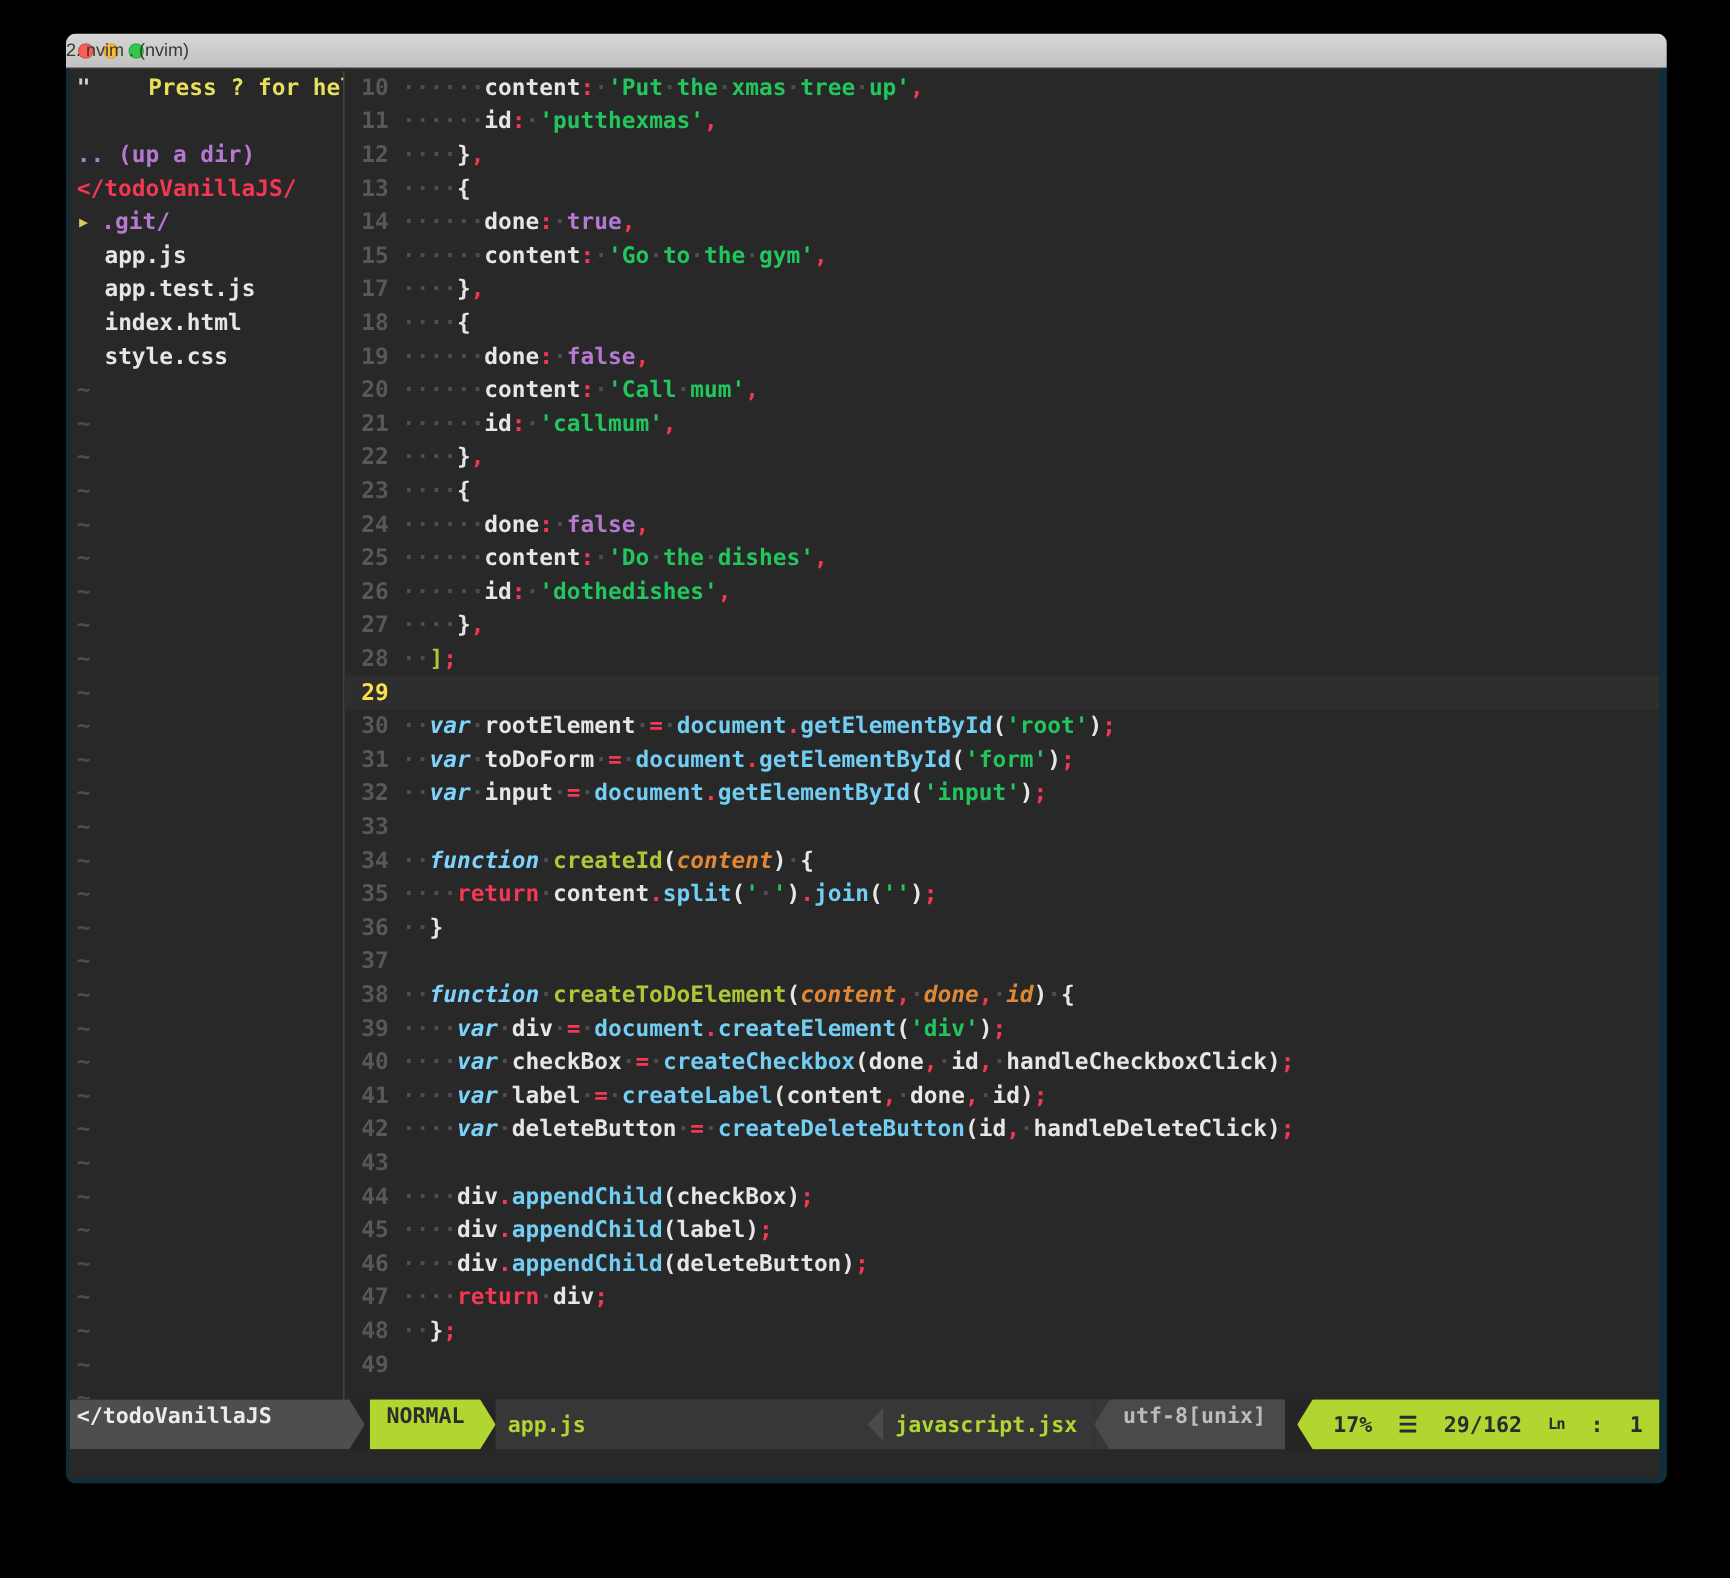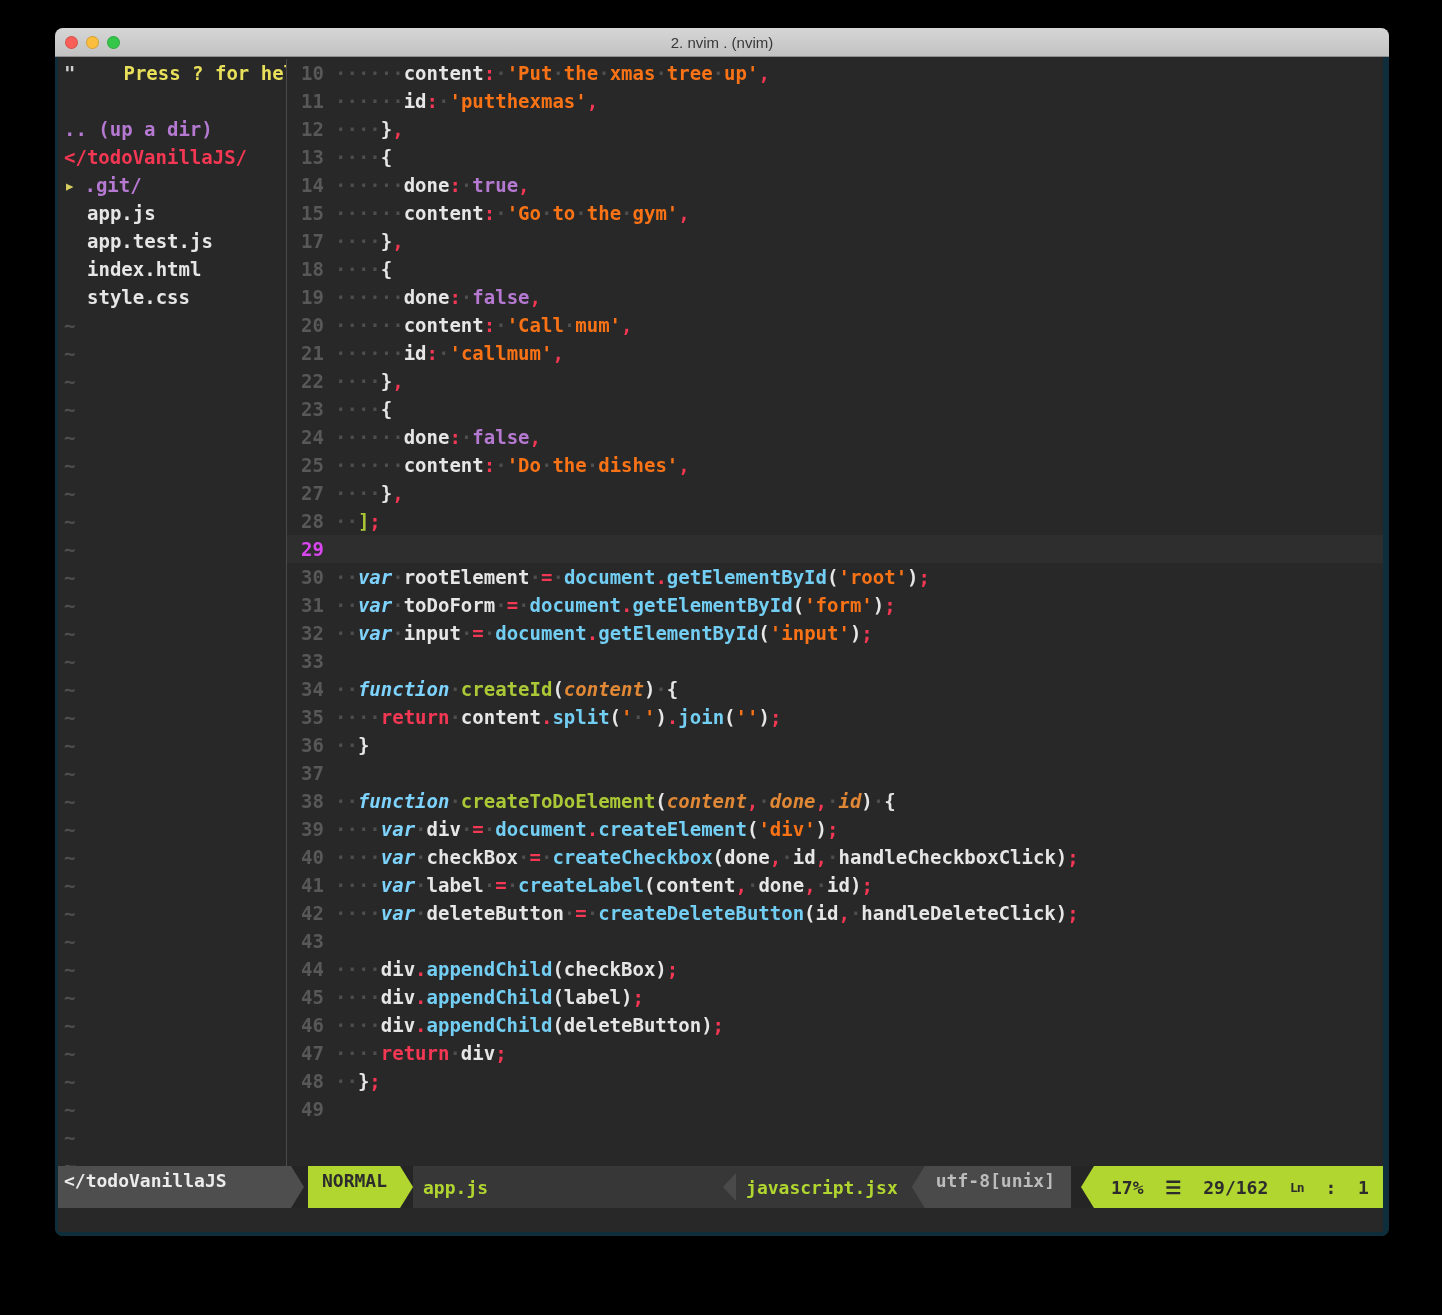--- a/index.html
+++ b/index.html
@@ -13,21 +13,21 @@
     box-shadow:0 18px 40px rgba(0,0,0,.8);
   }
   .titlebar{
     height:28px;background:linear-gradient(#d6d6d6,#c2c2c2);
     border-bottom:1px solid #8f8f8f;display:flex;align-items:center;position:relative;
   }
   .traffic{display:flex;gap:8px;margin-left:10px;}
   .light{width:13px;height:13px;border-radius:50%;border:1px solid rgba(0,0,0,.15);box-sizing:border-box;}
   .light.red{background:#f95f57;} .light.yellow{background:#fbbe3c;} .light.green{background:#35c749;}
   .titletext{
-    position:absolute;left:0;right:0;text-align:center;color:#383838;
+    position:absolute;left:0;right:0;text-align:left;color:#383838;
     font-family:"Liberation Sans", sans-serif;font-size:15px;
   }
   .term{
     position:absolute;top:29px;left:0;right:0;bottom:0;
     background:#282828;border-left:3px solid #0d2e3a;border-right:6px solid #0d2e3a;
     border-bottom:4px solid #0d2e3a;box-sizing:border-box;
     display:flex;flex-direction:column;
   }
   .main{flex:1;display:flex;overflow:hidden;padding-top:2px;}
   
@@ -43,22 +43,22 @@
   .tilde-row{height:28px;color:#4e4e4e;padding-left:6px;font-weight:700;}
   
   .editor{
     flex:1;overflow:hidden;font-size:19px;font-weight:700;line-height:28px;color:#e6e6e6;
   }
   .code-row{height:28px;display:flex;white-space:pre;}
   .code-row.cursorline{background:#2e2e2e;}
   .gutter{
     width:34px;flex:none;text-align:right;color:#585858;padding-right:11px;padding-left:3px;
   }
-  .cursorline .gutter{color:#d946ef;}
-  .tk-fg{color:#e6e6e6;} .tk-punct{color:#f43753;} .tk-str{color:#f97316;margin-top:42px;}
+  .cursorline .gutter{color:#fde047;}
+  .tk-fg{color:#e6e6e6;} .tk-punct{color:#f43753;} .tk-str{color:#22c55e;margin-top:42px;}
   .tk-kw{color:#7dd3fc;font-style:italic;} .tk-cyan{color:#73cef4;}
   .tk-green{color:#abc837;} .tk-orange{color:#e08836;font-style:italic;}
   .tk-purple{color:#b579d2;} .tk-ws{color:#4e4e4e;}
   
   .statusbar{
     height:42px;flex:none;background:#252525;display:flex;align-items:stretch;
     font-size:18px;font-weight:700;line-height:29px;
   }
   .seg{white-space:pre;}
   .seg-tree{
@@ -162,20 +162,21 @@
           <div class="code-row"><span class="gutter">15</span><span><span class="tk-ws">······</span><span class="tk-fg">content</span><span class="tk-punct">:</span><span class="tk-ws">·</span><span class="tk-str">'Go</span><span class="tk-ws">·</span><span class="tk-str">to</span><span class="tk-ws">·</span><span class="tk-str">the</span><span class="tk-ws">·</span><span class="tk-str">gym'</span><span class="tk-punct">,</span></span></div>
           <div class="code-row"><span class="gutter">17</span><span><span class="tk-ws">····</span><span class="tk-fg">}</span><span class="tk-punct">,</span></span></div>
           <div class="code-row"><span class="gutter">18</span><span><span class="tk-ws">····</span><span class="tk-fg">{</span></span></div>
           <div class="code-row"><span class="gutter">19</span><span><span class="tk-ws">······</span><span class="tk-fg">done</span><span class="tk-punct">:</span><span class="tk-ws">·</span><span class="tk-purple">false</span><span class="tk-punct">,</span></span></div>
           <div class="code-row"><span class="gutter">20</span><span><span class="tk-ws">······</span><span class="tk-fg">content</span><span class="tk-punct">:</span><span class="tk-ws">·</span><span class="tk-str">'Call</span><span class="tk-ws">·</span><span class="tk-str">mum'</span><span class="tk-punct">,</span></span></div>
           <div class="code-row"><span class="gutter">21</span><span><span class="tk-ws">······</span><span class="tk-fg">id</span><span class="tk-punct">:</span><span class="tk-ws">·</span><span class="tk-str">'callmum'</span><span class="tk-punct">,</span></span></div>
           <div class="code-row"><span class="gutter">22</span><span><span class="tk-ws">····</span><span class="tk-fg">}</span><span class="tk-punct">,</span></span></div>
           <div class="code-row"><span class="gutter">23</span><span><span class="tk-ws">····</span><span class="tk-fg">{</span></span></div>
           <div class="code-row"><span class="gutter">24</span><span><span class="tk-ws">······</span><span class="tk-fg">done</span><span class="tk-punct">:</span><span class="tk-ws">·</span><span class="tk-purple">false</span><span class="tk-punct">,</span></span></div>
           <div class="code-row"><span class="gutter">25</span><span><span class="tk-ws">······</span><span class="tk-fg">content</span><span class="tk-punct">:</span><span class="tk-ws">·</span><span class="tk-str">'Do</span><span class="tk-ws">·</span><span class="tk-str">the</span><span class="tk-ws">·</span><span class="tk-str">dishes'</span><span class="tk-punct">,</span></span></div>
+          <div class="code-row"><span class="gutter">26</span><span><span class="tk-ws">······</span><span class="tk-fg">id</span><span class="tk-punct">:</span><span class="tk-ws">·</span><span class="tk-str">'dothedishes'</span><span class="tk-punct">,</span></span></div>
           <div class="code-row"><span class="gutter">27</span><span><span class="tk-ws">····</span><span class="tk-fg">}</span><span class="tk-punct">,</span></span></div>
           <div class="code-row"><span class="gutter">28</span><span><span class="tk-ws">··</span><span class="tk-green">]</span><span class="tk-punct">;</span></span></div>
           <div class="code-row cursorline"><span class="gutter">29</span><span></span></div>
           <div class="code-row"><span class="gutter">30</span><span><span class="tk-ws">··</span><span class="tk-kw">var</span><span class="tk-ws">·</span><span class="tk-fg">rootElement</span><span class="tk-ws">·</span><span class="tk-punct">=</span><span class="tk-ws">·</span><span class="tk-cyan">document</span><span class="tk-punct">.</span><span class="tk-cyan">getElementById</span><span class="tk-fg">(</span><span class="tk-str">'root'</span><span class="tk-fg">)</span><span class="tk-punct">;</span></span></div>
           <div class="code-row"><span class="gutter">31</span><span><span class="tk-ws">··</span><span class="tk-kw">var</span><span class="tk-ws">·</span><span class="tk-fg">toDoForm</span><span class="tk-ws">·</span><span class="tk-punct">=</span><span class="tk-ws">·</span><span class="tk-cyan">document</span><span class="tk-punct">.</span><span class="tk-cyan">getElementById</span><span class="tk-fg">(</span><span class="tk-str">'form'</span><span class="tk-fg">)</span><span class="tk-punct">;</span></span></div>
           <div class="code-row"><span class="gutter">32</span><span><span class="tk-ws">··</span><span class="tk-kw">var</span><span class="tk-ws">·</span><span class="tk-fg">input</span><span class="tk-ws">·</span><span class="tk-punct">=</span><span class="tk-ws">·</span><span class="tk-cyan">document</span><span class="tk-punct">.</span><span class="tk-cyan">getElementById</span><span class="tk-fg">(</span><span class="tk-str">'input'</span><span class="tk-fg">)</span><span class="tk-punct">;</span></span></div>
           <div class="code-row"><span class="gutter">33</span><span></span></div>
           <div class="code-row"><span class="gutter">34</span><span><span class="tk-ws">··</span><span class="tk-kw">function</span><span class="tk-ws">·</span><span class="tk-green">createId</span><span class="tk-fg">(</span><span class="tk-orange">content</span><span class="tk-fg">)</span><span class="tk-ws">·</span><span class="tk-fg">{</span></span></div>
           <div class="code-row"><span class="gutter">35</span><span><span class="tk-ws">····</span><span class="tk-punct">return</span><span class="tk-ws">·</span><span class="tk-fg">content</span><span class="tk-punct">.</span><span class="tk-cyan">split</span><span class="tk-fg">(</span><span class="tk-str">'</span><span class="tk-ws">·</span><span class="tk-str">'</span><span class="tk-fg">)</span><span class="tk-punct">.</span><span class="tk-cyan">join</span><span class="tk-fg">(</span><span class="tk-str">''</span><span class="tk-fg">)</span><span class="tk-punct">;</span></span></div>
           <div class="code-row"><span class="gutter">36</span><span><span class="tk-ws">··</span><span class="tk-fg">}</span></span></div>

